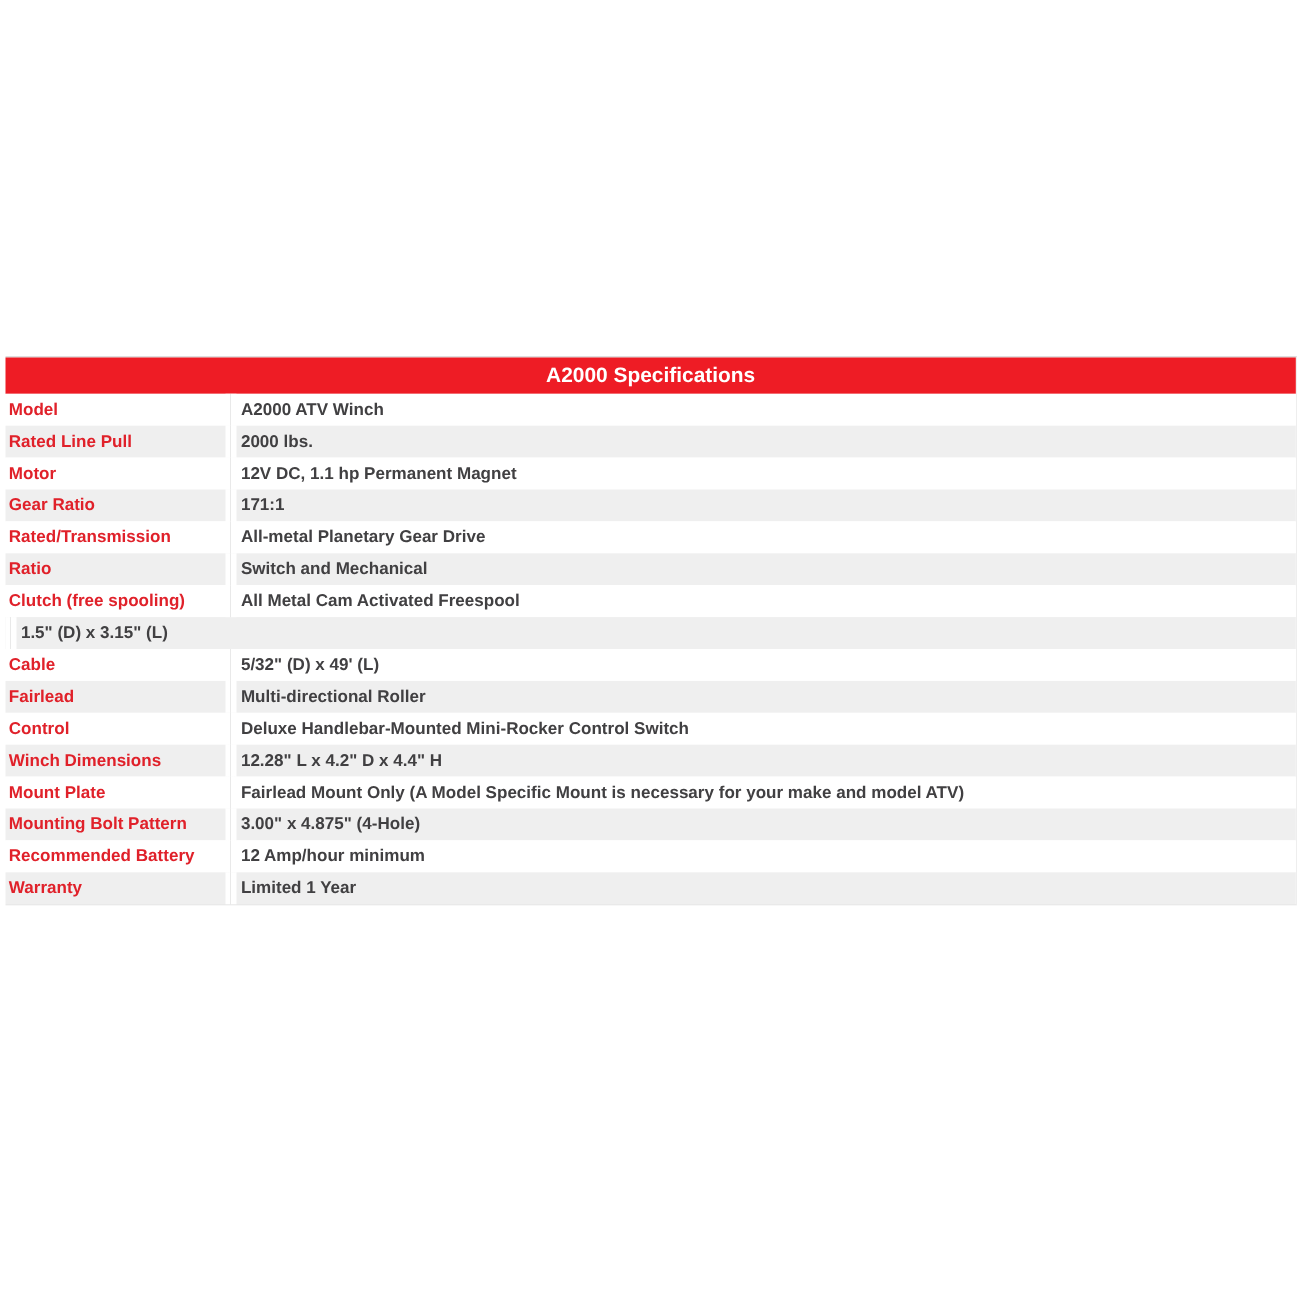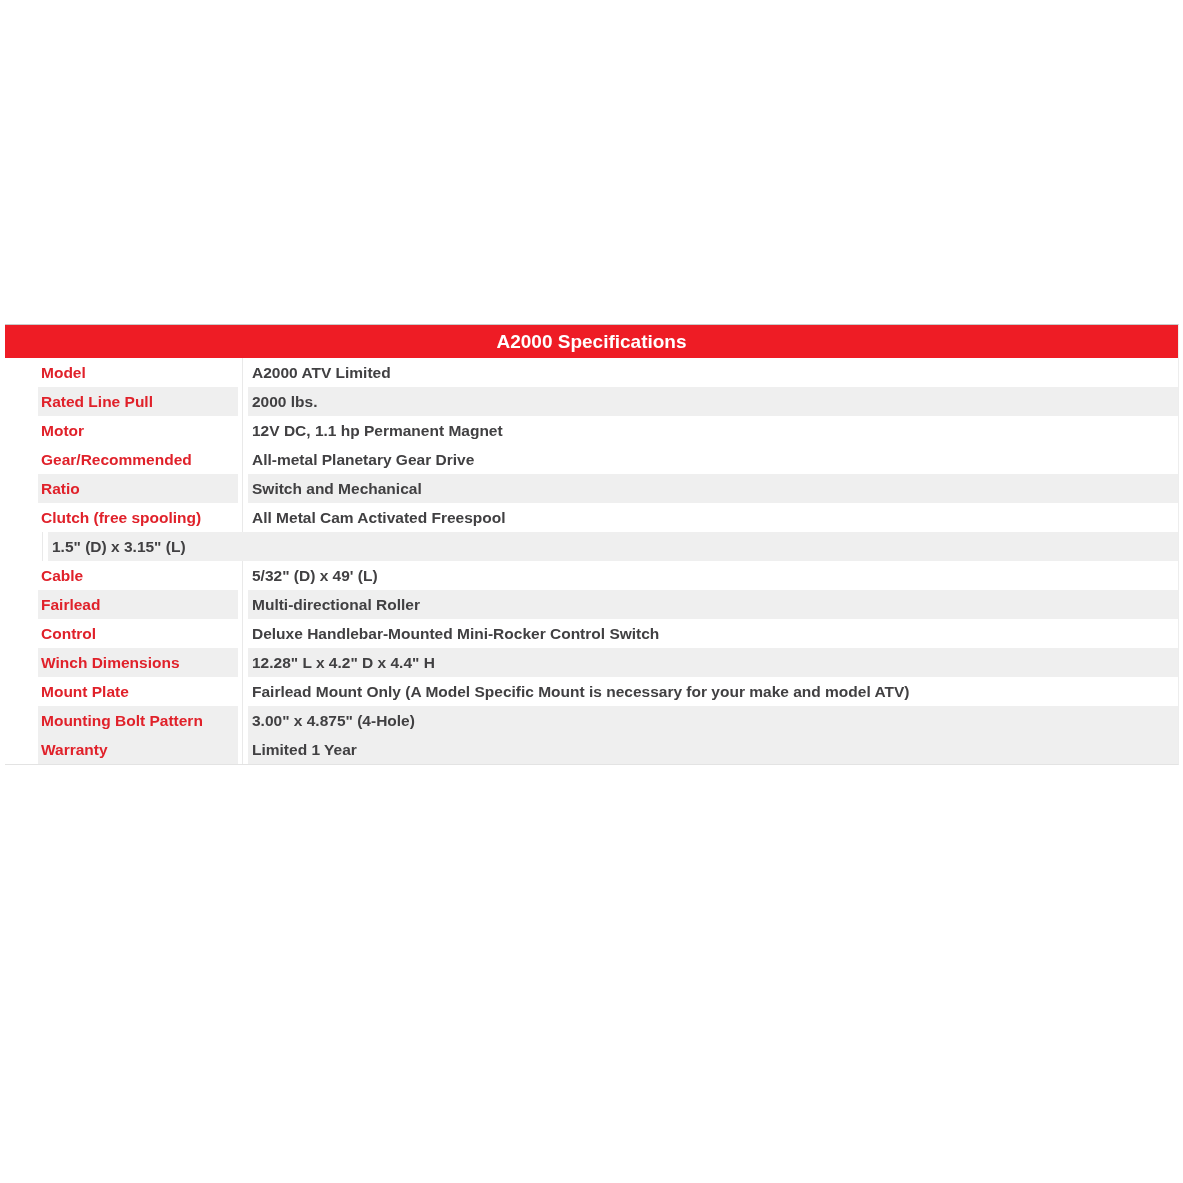--- a/index.html
+++ b/index.html
@@ -39,21 +39,20 @@
     overflow: hidden;
   }
   .spec-row {
     display: flex;
     height: 29px;
     line-height: 29px;
     font-weight: bold;
     font-size: 15.5px;
     background: #ffffff;
     white-space: nowrap;
-    margin-left: 33px;
   }
   .spec-row.alt {
     background: var(--row-alt-bg, #efefef);
   }
   .spec-label {
     flex: 0 0 200px;
     width: 200px;
     padding-left: 3px;
     color: var(--label-text, #e0212a);
     overflow: hidden;
@@ -74,38 +73,43 @@
 </head>
 <body>
 
 <div class="page">
   <div class="spec-table">
     <div class="spec-header">A2000 Specifications</div>
     <div id="table-body">
   <div class="spec-row">
     <div class="spec-label">Model</div>
     <div class="spec-divider"></div>
-    <div class="spec-value">A2000 ATV Limited</div>
+    <div class="spec-value">A2000 ATV Winch</div>
   </div>
 
   <div class="spec-row alt">
     <div class="spec-label">Rated Line Pull</div>
     <div class="spec-divider"></div>
     <div class="spec-value">2000 lbs.</div>
   </div>
 
   <div class="spec-row">
     <div class="spec-label">Motor</div>
     <div class="spec-divider"></div>
     <div class="spec-value">12V DC, 1.1 hp Permanent Magnet</div>
   </div>
 
+  <div class="spec-row alt">
+    <div class="spec-label">Gear Ratio</div>
+    <div class="spec-divider"></div>
+    <div class="spec-value">171:1</div>
+  </div>
 
   <div class="spec-row">
-    <div class="spec-label">Gear/Recommended</div>
+    <div class="spec-label">Rated/Transmission</div>
     <div class="spec-divider"></div>
     <div class="spec-value">All-metal Planetary Gear Drive</div>
   </div>
 
   <div class="spec-row alt">
     <div class="spec-label">Ratio</div>
     <div class="spec-divider"></div>
     <div class="spec-value">Switch and Mechanical</div>
   </div>
 
@@ -149,20 +153,25 @@
     <div class="spec-divider"></div>
     <div class="spec-value">Fairlead Mount Only (A Model Specific Mount is necessary for your make and model ATV)</div>
   </div>
 
   <div class="spec-row alt">
     <div class="spec-label">Mounting Bolt Pattern</div>
     <div class="spec-divider"></div>
     <div class="spec-value">3.00" x 4.875" (4-Hole)</div>
   </div>
 
+  <div class="spec-row">
+    <div class="spec-label">Recommended Battery</div>
+    <div class="spec-divider"></div>
+    <div class="spec-value">12 Amp/hour minimum</div>
+  </div>
 
   <div class="spec-row alt">
     <div class="spec-label">Warranty</div>
     <div class="spec-divider"></div>
     <div class="spec-value">Limited 1 Year</div>
   </div>
 
 </div>
   </div>
 </div>

